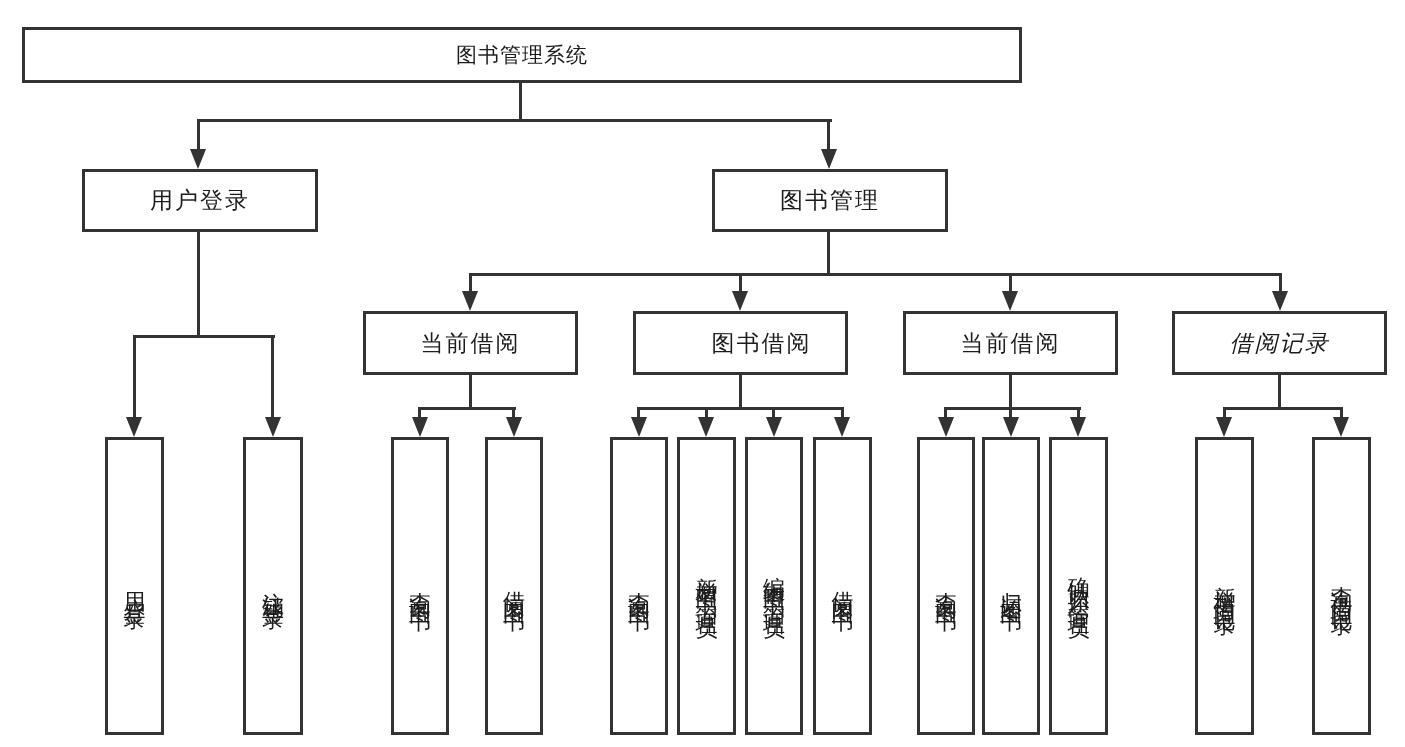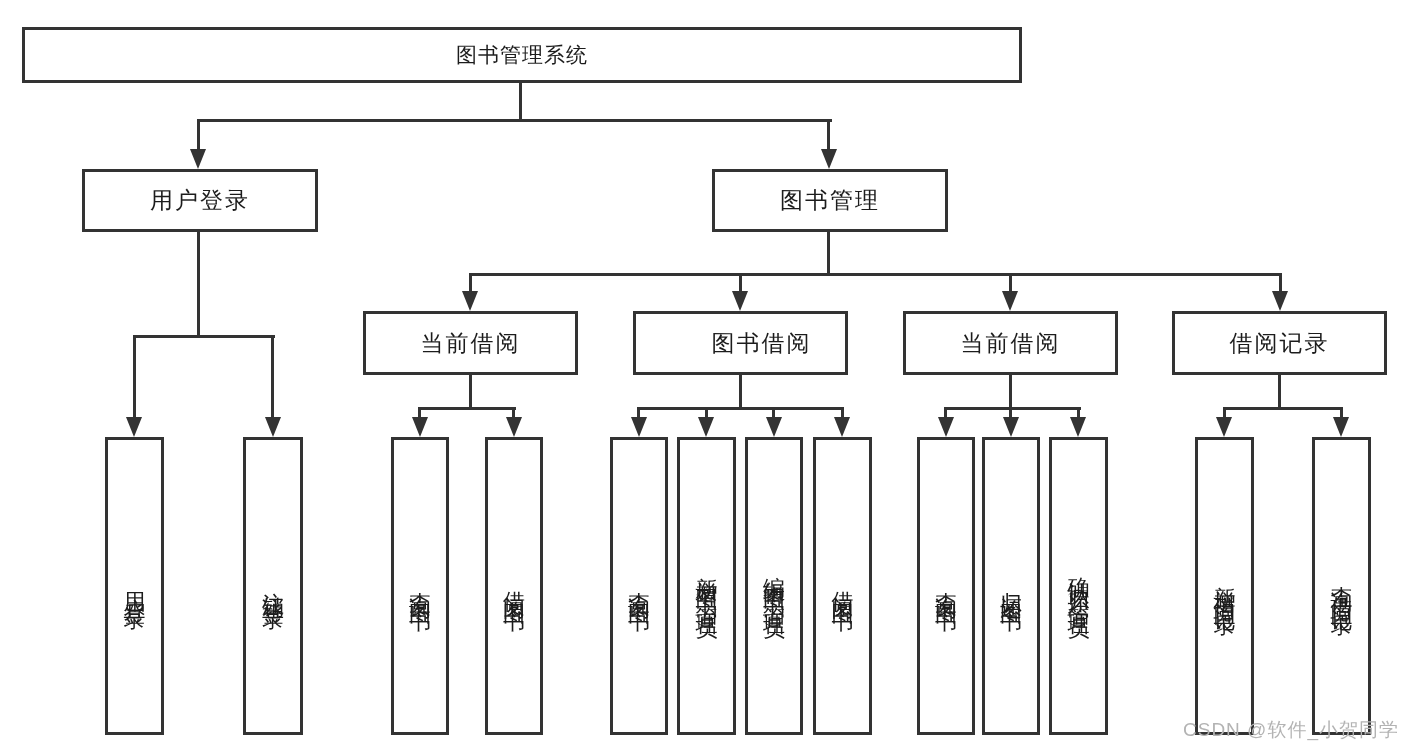--- a/index.html
+++ b/index.html
@@ -100,21 +100,21 @@
 
   <div class="node" style="left:363px; top:311px; width:215px; height:64px;">
     <span>当前借阅</span>
   </div>
   <div class="node" style="left:633px; top:311px; width:215px; height:64px;padding-left:42px;">
     <span>图书借阅</span>
   </div>
   <div class="node" style="left:903px; top:311px; width:215px; height:64px;">
     <span>当前借阅</span>
   </div>
-  <div class="node" style="left:1172px; top:311px; width:215px; height:64px;">
+  <div class="node" style="left:1172px; top:311px; width:215px; height:64px;font-style:italic;">
     <span>借阅记录</span>
   </div>
 
   <div class="line" style="left:469px; top:375px; width:3px; height:34px;"></div>
   <div class="line" style="left:418px; top:407px; width:98px; height:3px;"></div>
   <div class="line" style="left:418px; top:407px; width:3px; height:12px;"></div>
   <div class="line" style="left:512px; top:407px; width:3px; height:12px;"></div>
   <div class="arrow" style="left:412px; top:417px;"></div>
   <div class="arrow" style="left:506px; top:417px;"></div>
 
@@ -182,15 +182,14 @@
     <span class="vtext">确认归还（管理员）</span>
   </div>
 
   <div class="node leaf" style="left:1195px; top:437px; width:59px; height:298px;">
     <span class="vtext">新增借阅记录</span>
   </div>
   <div class="node leaf" style="left:1312px; top:437px; width:59px; height:298px;">
     <span class="vtext">查询借阅记录</span>
   </div>
 
-  <div class="watermark">CSDN @软件_小贺同学</div>
 
 </div>
 
 </body></html>

